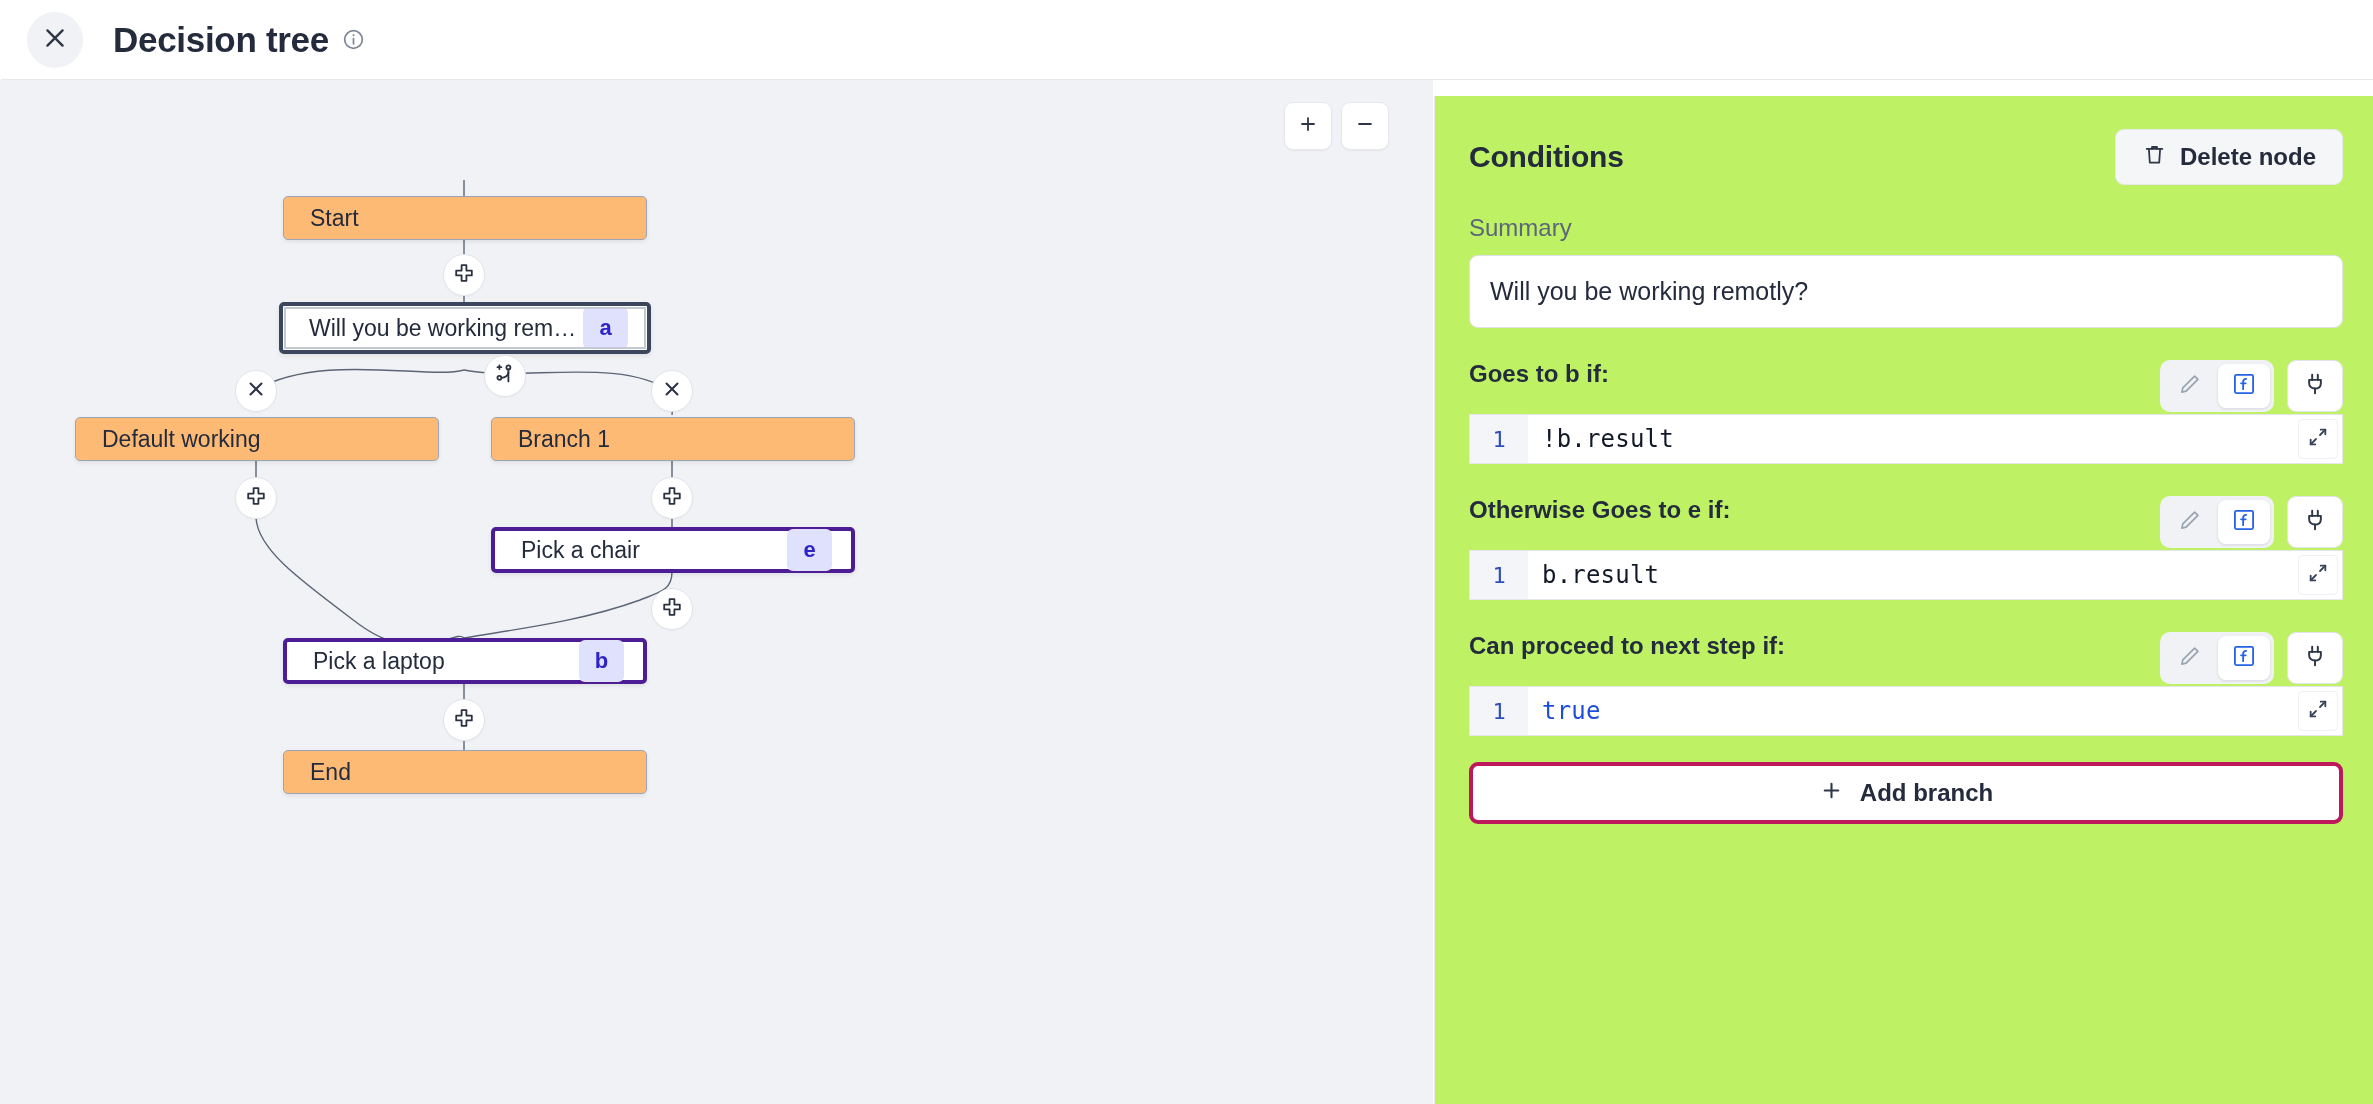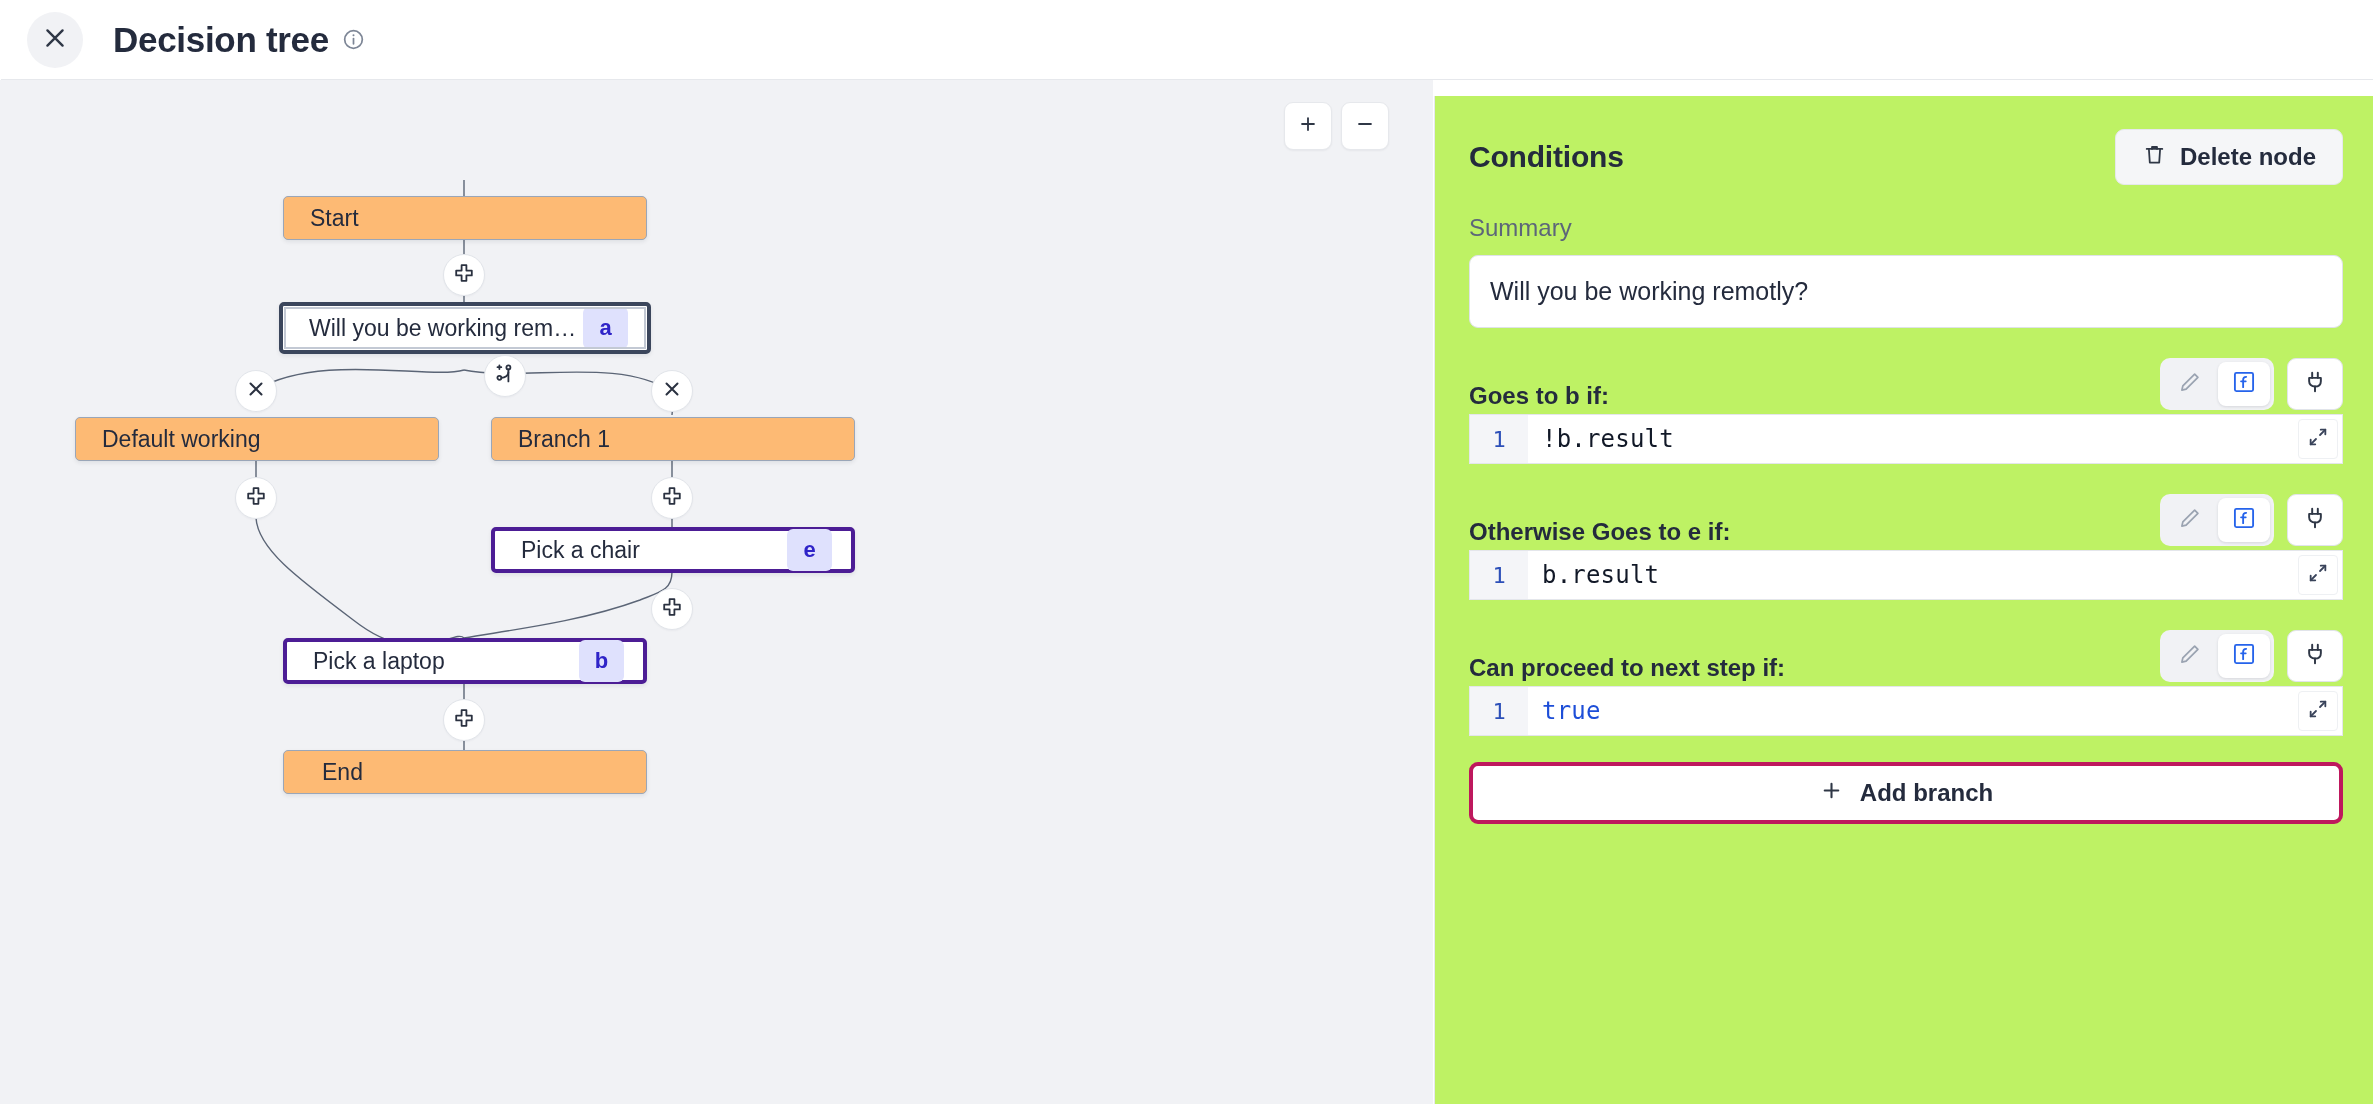--- a/index.html
+++ b/index.html
@@ -140,21 +140,21 @@
     border: 1px solid #dfe2e8; border-radius: 9px;
     background: #ffffff;
     font-size: 25px; color: #242b3d;
     padding: 0 20px;
     font-family: "Liberation Sans", sans-serif;
     outline: none;
   }
 
   .cond-block { margin-top: 32px; position: relative; }
   .cond-row {
-    display: flex; align-items: flex-end; justify-content: space-between;
+    display: flex; align-items: flex-start; justify-content: space-between;
     height: 50px;
   }
   .cond-title { font-size: 24px; font-weight: 700; color: #242b3d; }
   .cond-actions { display: flex; align-items: center; gap: 13px; }
   .toggle-group {
     display: flex; align-items: center;
     background: #f1f2f5; border-radius: 10px;
     padding: 4px; gap: 2px;
   }
   .tg-btn {
@@ -302,21 +302,21 @@
     <div class="node node-step" style="left:491px; top:447px; width:364px; height:46px;">
       <span class="label">Pick a chair</span>
       <span class="node-badge">e</span>
     </div>
 
     <div class="node node-step" style="left:283px; top:558px; width:364px; height:46px;">
       <span class="label">Pick a laptop</span>
       <span class="node-badge">b</span>
     </div>
 
-    <div class="node node-terminal" style="left:283px; top:670px; width:364px; height:44px;padding-left:12px;">
+    <div class="node node-terminal" style="left:283px; top:670px; width:364px; height:44px;">
       <span class="label">End</span>
     </div>
 
     <div class="handle" style="left:443px; top:174px;">
       <span>
         <svg viewBox="0 0 24 24" fill="none" stroke="#2a3140" stroke-width="1.8" stroke-linejoin="round">
           <path d="M9.6 4.2 H14.4 V9.6 H19.8 V14.4 H14.4 V19.8 H9.6 V14.4 H4.2 V9.6 H9.6 Z"></path>
         </svg>
       </span>
     </div>

